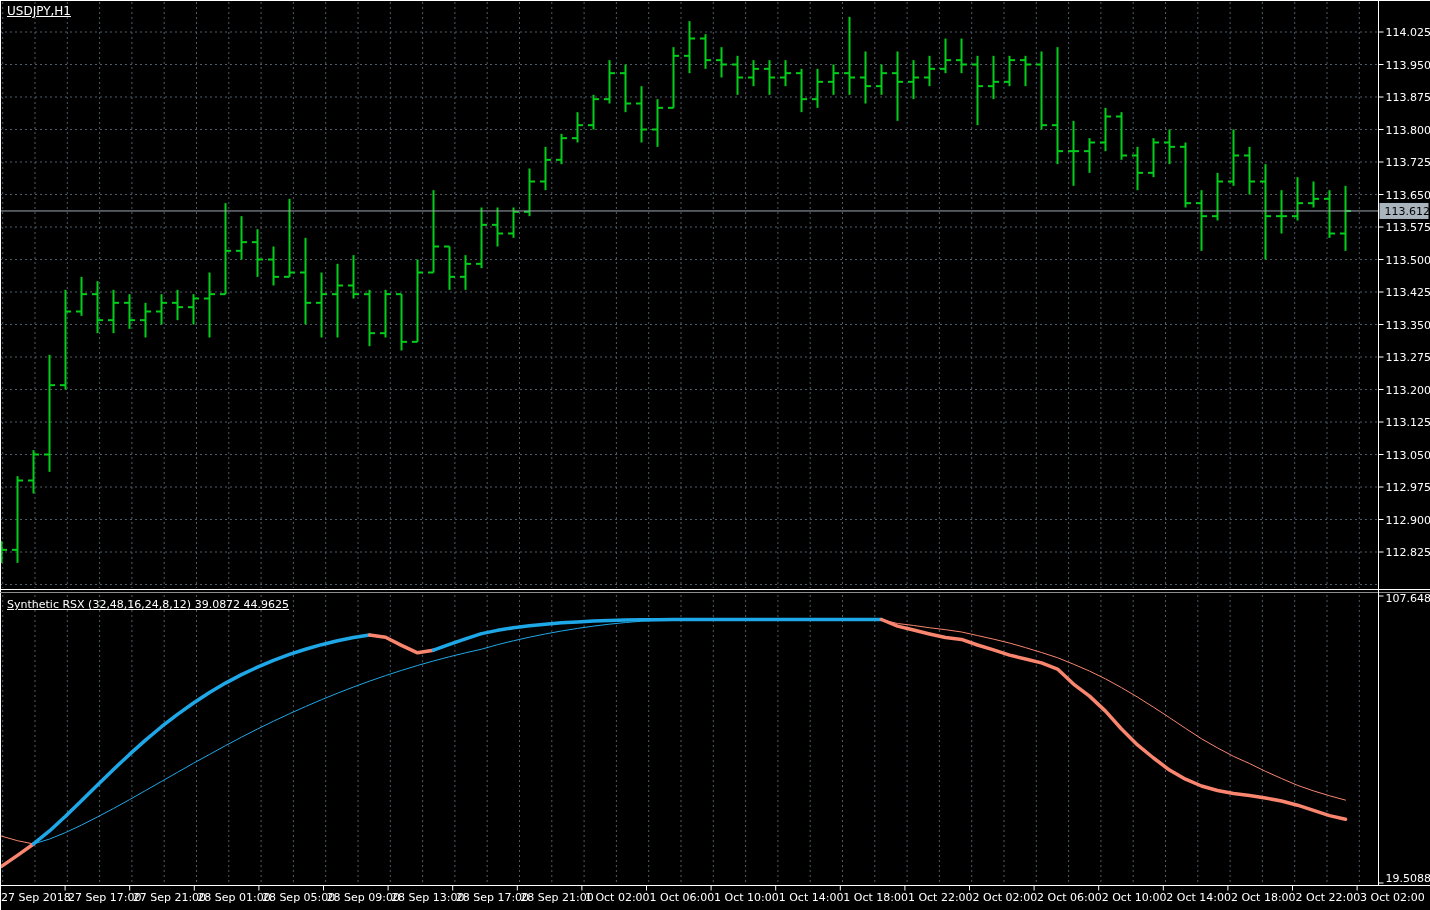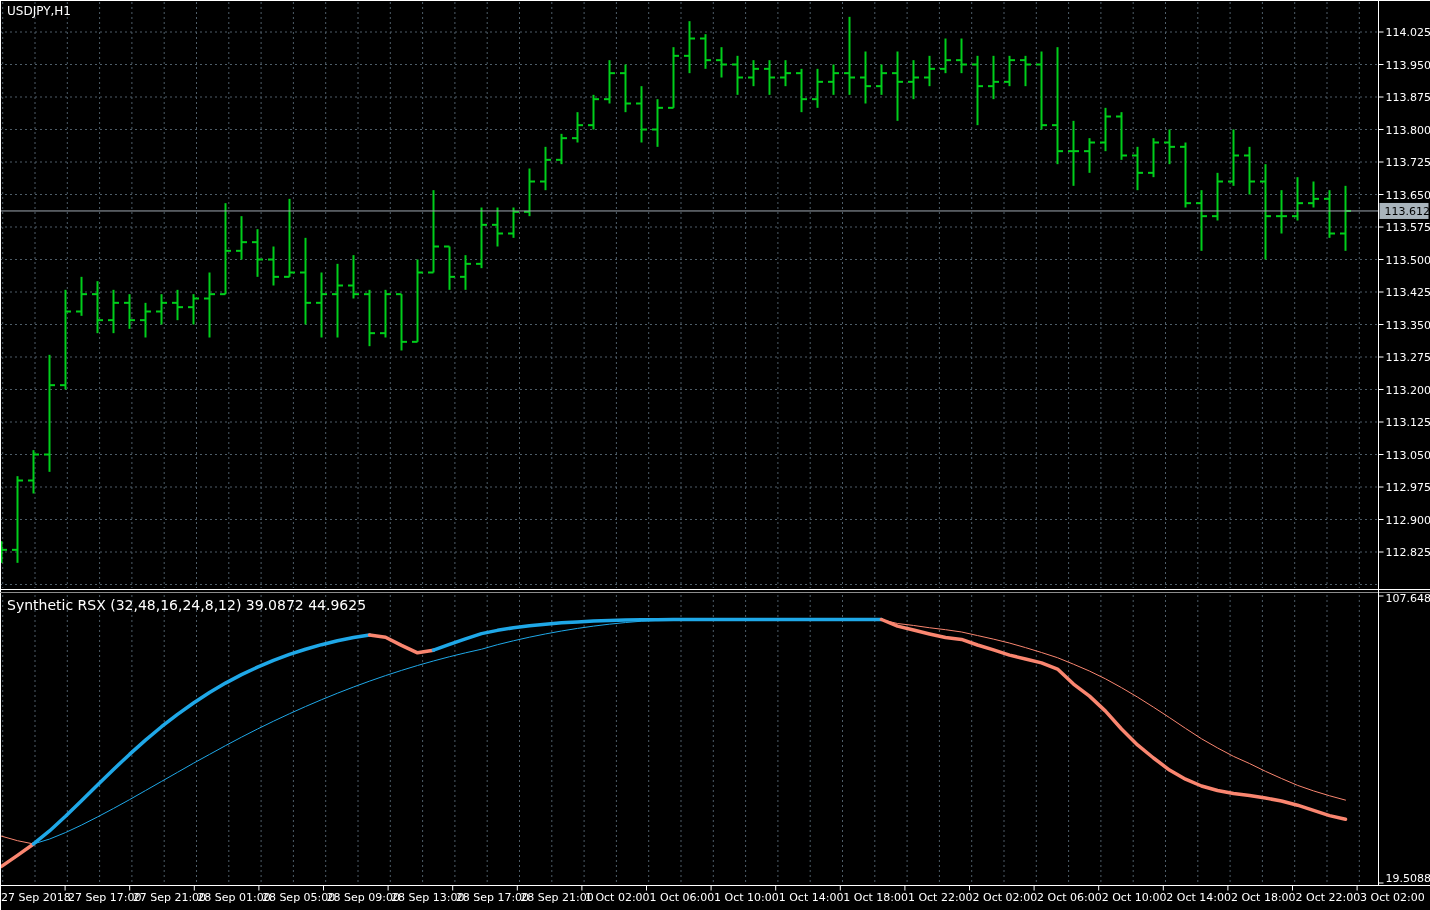--- a/index.html
+++ b/index.html
@@ -1,21 +1,21 @@
 <!DOCTYPE html>
 <html><head>
 <meta charset="utf-8">
 <style>
   html,body{margin:0;padding:0;background:#000;}
   .window{position:relative;width:1430px;height:910px;background:#000;overflow:hidden;
           font-family:"DejaVu Sans","Liberation Sans",sans-serif;}
   svg{display:block;position:absolute;left:0;top:0;}
-  .overlay-label{position:absolute;color:#fff;font-size:12px;line-height:12px;white-space:nowrap;}
+  .overlay-label{position:absolute;color:#fff;font-size:12px;line-height:12px;white-space:nowrap;text-decoration:underline;}
   #title-label{left:7px;top:5px;}
-  #indicator-label{left:7px;top:599px;font-size:14px;}
+  #indicator-label{left:7px;top:599px;font-size:11px;}
 </style>
 </head>
 <body>
 
 <div class="window">
   <svg id="chart-svg" width="1430" height="910" viewBox="0 0 1430 910">
       <g stroke="#4E5D68" stroke-width="1" stroke-dasharray="2 3">
         <line x1="2.7" y1="2" x2="2.7" y2="588"></line>
         <line x1="2.7" y1="595" x2="2.7" y2="884"></line>
         <line x1="35" y1="2" x2="35" y2="588"></line>

